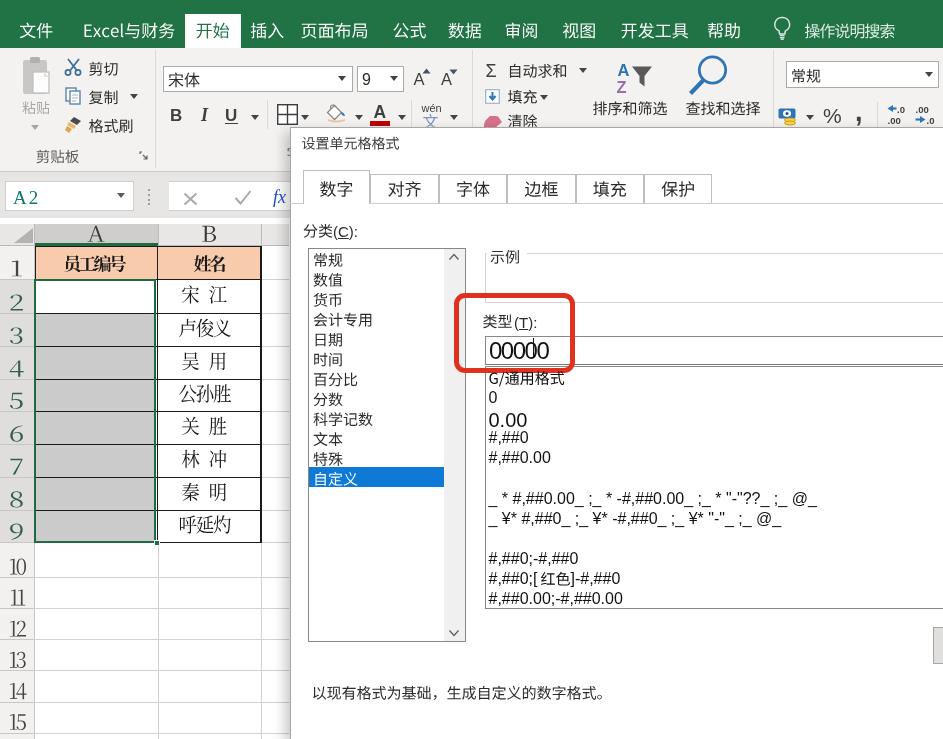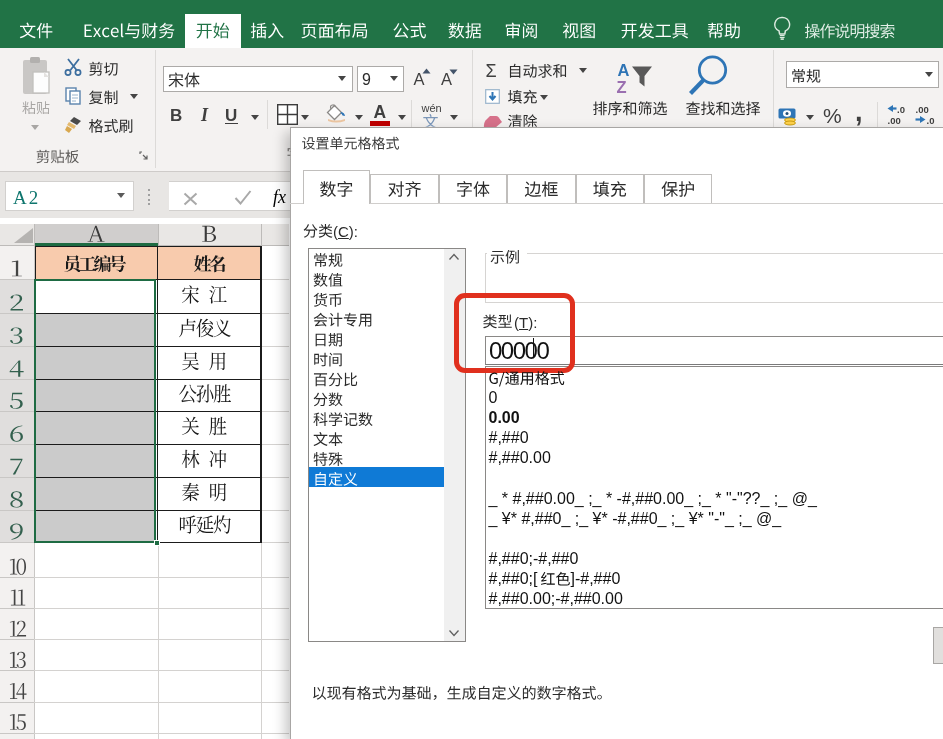--- a/index.html
+++ b/index.html
@@ -133,21 +133,21 @@
     <div style="position:absolute;left:147.5px;top:193.8px;width:2.0px;height:2.0px;background:#a0a0a0;"></div>
     <div style="position:absolute;left:147.5px;top:198.6px;width:2.0px;height:2.0px;background:#a0a0a0;"></div>
     <div style="position:absolute;left:147.5px;top:203.4px;width:2.0px;height:2.0px;background:#a0a0a0;"></div>
     <div style="position:absolute;left:168.5px;top:180.5px;width:775.0px;height:30.5px;background:#fff;border-top:1px solid #d2d0ce;border-bottom:1px solid #d2d0ce;"></div>
     <svg style="position:absolute;left:183px;top:191.5px" width="15" height="14" viewBox="0 0 15 14">
 <path d="M1.5 1.5 L13.5 12.5 M13.5 1.5 L1.5 12.5" stroke="#a9a9a9" stroke-width="2"></path>
     </svg>
     <svg style="position:absolute;left:234px;top:190px" width="18" height="15" viewBox="0 0 18 15">
 <path d="M1.5 8 L6.5 13.5 L16.5 1" stroke="#a9a9a9" stroke-width="2" fill="none"></path>
     </svg>
-    <div style="position:absolute;left:273.0px;top:188.0px;font-family:'Liberation Serif', serif;font-size:18.0px;color:#000000;font-weight:normal;line-height:1;white-space:pre;font-style:italic;">fx</div>
+    <div style="position:absolute;left:273.0px;top:188.0px;font-family:'Liberation Serif', serif;font-size:18.0px;color:#1d4ed8;font-weight:normal;line-height:1;white-space:pre;font-style:italic;">fx</div>
     <div style="position:absolute;left:0.0px;top:223.7px;width:289.0px;height:22.3px;background:#e9e7e5;border-bottom:1px solid #bdbbb9;"></div>
     <svg style="position:absolute;left:14px;top:228px" width="19" height="15" viewBox="0 0 19 15">
       <path d="M19 0 L19 15 L0 15 Z" fill="#b5b3b1"></path>
     </svg>
     <div style="position:absolute;left:33.5px;top:223.7px;width:1.0px;height:22.3px;background:#bdbbb9;"></div>
     <div style="position:absolute;left:34.5px;top:223.7px;width:123.0px;height:22.3px;background:#d0cecd;"></div>
     <div style="position:absolute;left:34.5px;top:243.0px;width:123.0px;height:3.0px;background:#1e6b43;"></div>
     <div style="position:absolute;left:157.5px;top:223.7px;width:1.0px;height:22.3px;background:#bdbbb9;"></div>
     <div style="position:absolute;left:261.0px;top:223.7px;width:1.0px;height:22.3px;background:#bdbbb9;"></div>
     <div style="position:absolute;left:0.0px;top:246.0px;width:33.5px;height:493.0px;background:#f3f1f0;"></div>
@@ -235,21 +235,21 @@
       <path d="M1.5 1.5 L6 6.5 L10.5 1.5" stroke="#606060" stroke-width="1.3" fill="none"></path>
     </svg>
     <div style="position:absolute;left:484.5px;top:252.5px;width:458.5px;height:50.5px;border:1px solid #d6d4d2;border-right:none;background:transparent;"></div>
     <div style="position:absolute;left:487.0px;top:246.0px;width:40.0px;height:14.0px;background:#fff;"></div>
     <div style="position:absolute;left:514.0px;top:314.5px;font-family:'Liberation Sans', sans-serif;font-size:15.0px;color:#2b2b2b;font-weight:normal;line-height:1;white-space:pre;">(<span style="text-decoration:underline">T</span>):</div>
     <div style="position:absolute;left:484.5px;top:335.5px;width:458.5px;height:29.2px;background:#fff;border:1px solid #8a8886;border-right:none;border-bottom:1.6px solid #7a7a7a;"></div>
     <div style="position:absolute;left:489.0px;top:338.5px;font-family:'Liberation Sans', sans-serif;font-size:24px;color:#111;font-weight:normal;line-height:1;white-space:pre;letter-spacing:-1.5px;">00000</div>
     <div style="position:absolute;left:532.5px;top:338.0px;width:1.4px;height:19.0px;background:#111;"></div>
     <div style="position:absolute;left:484.5px;top:366.0px;width:458.5px;height:242.5px;background:#fff;border:1px solid #8a8886;border-right:none;"></div>
     <div style="position:absolute;left:488.5px;top:390.1px;font-family:'Liberation Sans', sans-serif;font-size:16.0px;color:#111;font-weight:normal;line-height:1;white-space:pre;">0</div>
-    <div style="position:absolute;left:488.5px;top:410.2px;font-family:'Liberation Sans', sans-serif;font-size:16.0px;color:#111;font-weight:bold;line-height:1;white-space:pre;">0.00</div>
+    <div style="position:absolute;left:488.5px;top:410.2px;font-family:'Liberation Sans', sans-serif;font-size:20px;color:#111;font-weight:normal;line-height:1;white-space:pre;">0.00</div>
     <div style="position:absolute;left:488.5px;top:430.3px;font-family:'Liberation Sans', sans-serif;font-size:16.0px;color:#111;font-weight:normal;line-height:1;white-space:pre;">#,##0</div>
     <div style="position:absolute;left:488.5px;top:450.4px;font-family:'Liberation Sans', sans-serif;font-size:16.0px;color:#111;font-weight:normal;line-height:1;white-space:pre;">#,##0.00</div>
     <div style="position:absolute;left:488.5px;top:490.6px;font-family:'Liberation Sans', sans-serif;font-size:16.0px;color:#111;font-weight:normal;line-height:1;white-space:pre;">_ * #,##0.00_ ;_ * -#,##0.00_ ;_ * "-"??_ ;_ @_</div>
     <div style="position:absolute;left:488.5px;top:510.7px;font-family:'Liberation Sans', sans-serif;font-size:16.0px;color:#111;font-weight:normal;line-height:1;white-space:pre;">_ ¥* #,##0_ ;_ ¥* -#,##0_ ;_ ¥* "-"_ ;_ @_</div>
     <div style="position:absolute;left:488.5px;top:550.9px;font-family:'Liberation Sans', sans-serif;font-size:16.0px;color:#111;font-weight:normal;line-height:1;white-space:pre;">#,##0;-#,##0</div>
     <div style="position:absolute;left:488.5px;top:591.1px;font-family:'Liberation Sans', sans-serif;font-size:16.0px;color:#111;font-weight:normal;line-height:1;white-space:pre;">#,##0.00;-#,##0.00</div>
     <div style="position:absolute;left:488.5px;top:571.0px;font-family:'Liberation Sans', sans-serif;font-size:16.0px;color:#111;font-weight:normal;line-height:1;white-space:pre;">#,##0;[</div>
     <div style="position:absolute;left:570.5px;top:571.0px;font-family:'Liberation Sans', sans-serif;font-size:16.0px;color:#111;font-weight:normal;line-height:1;white-space:pre;">]-#,##0</div>
     <div style="position:absolute;left:454.3px;top:293.4px;width:121.2px;height:80.1px;border:5.3px solid #e0301e;border-radius:11px;"></div>
     <div style="position:absolute;left:932.7px;top:627.3px;width:10.5px;height:36.3px;background:#e1dfdd;border:1px solid #a8a6a4;border-right:none;"></div>

